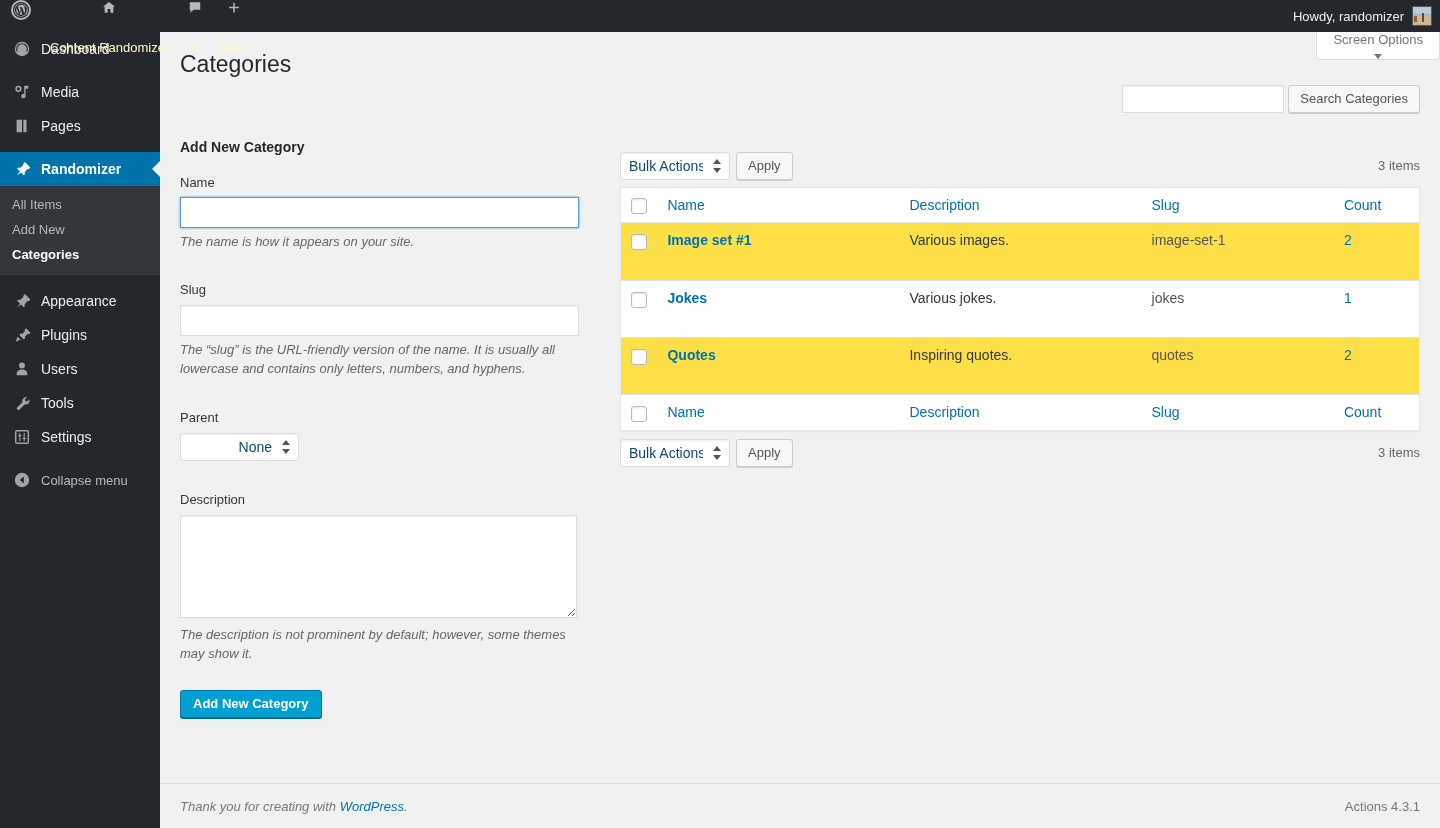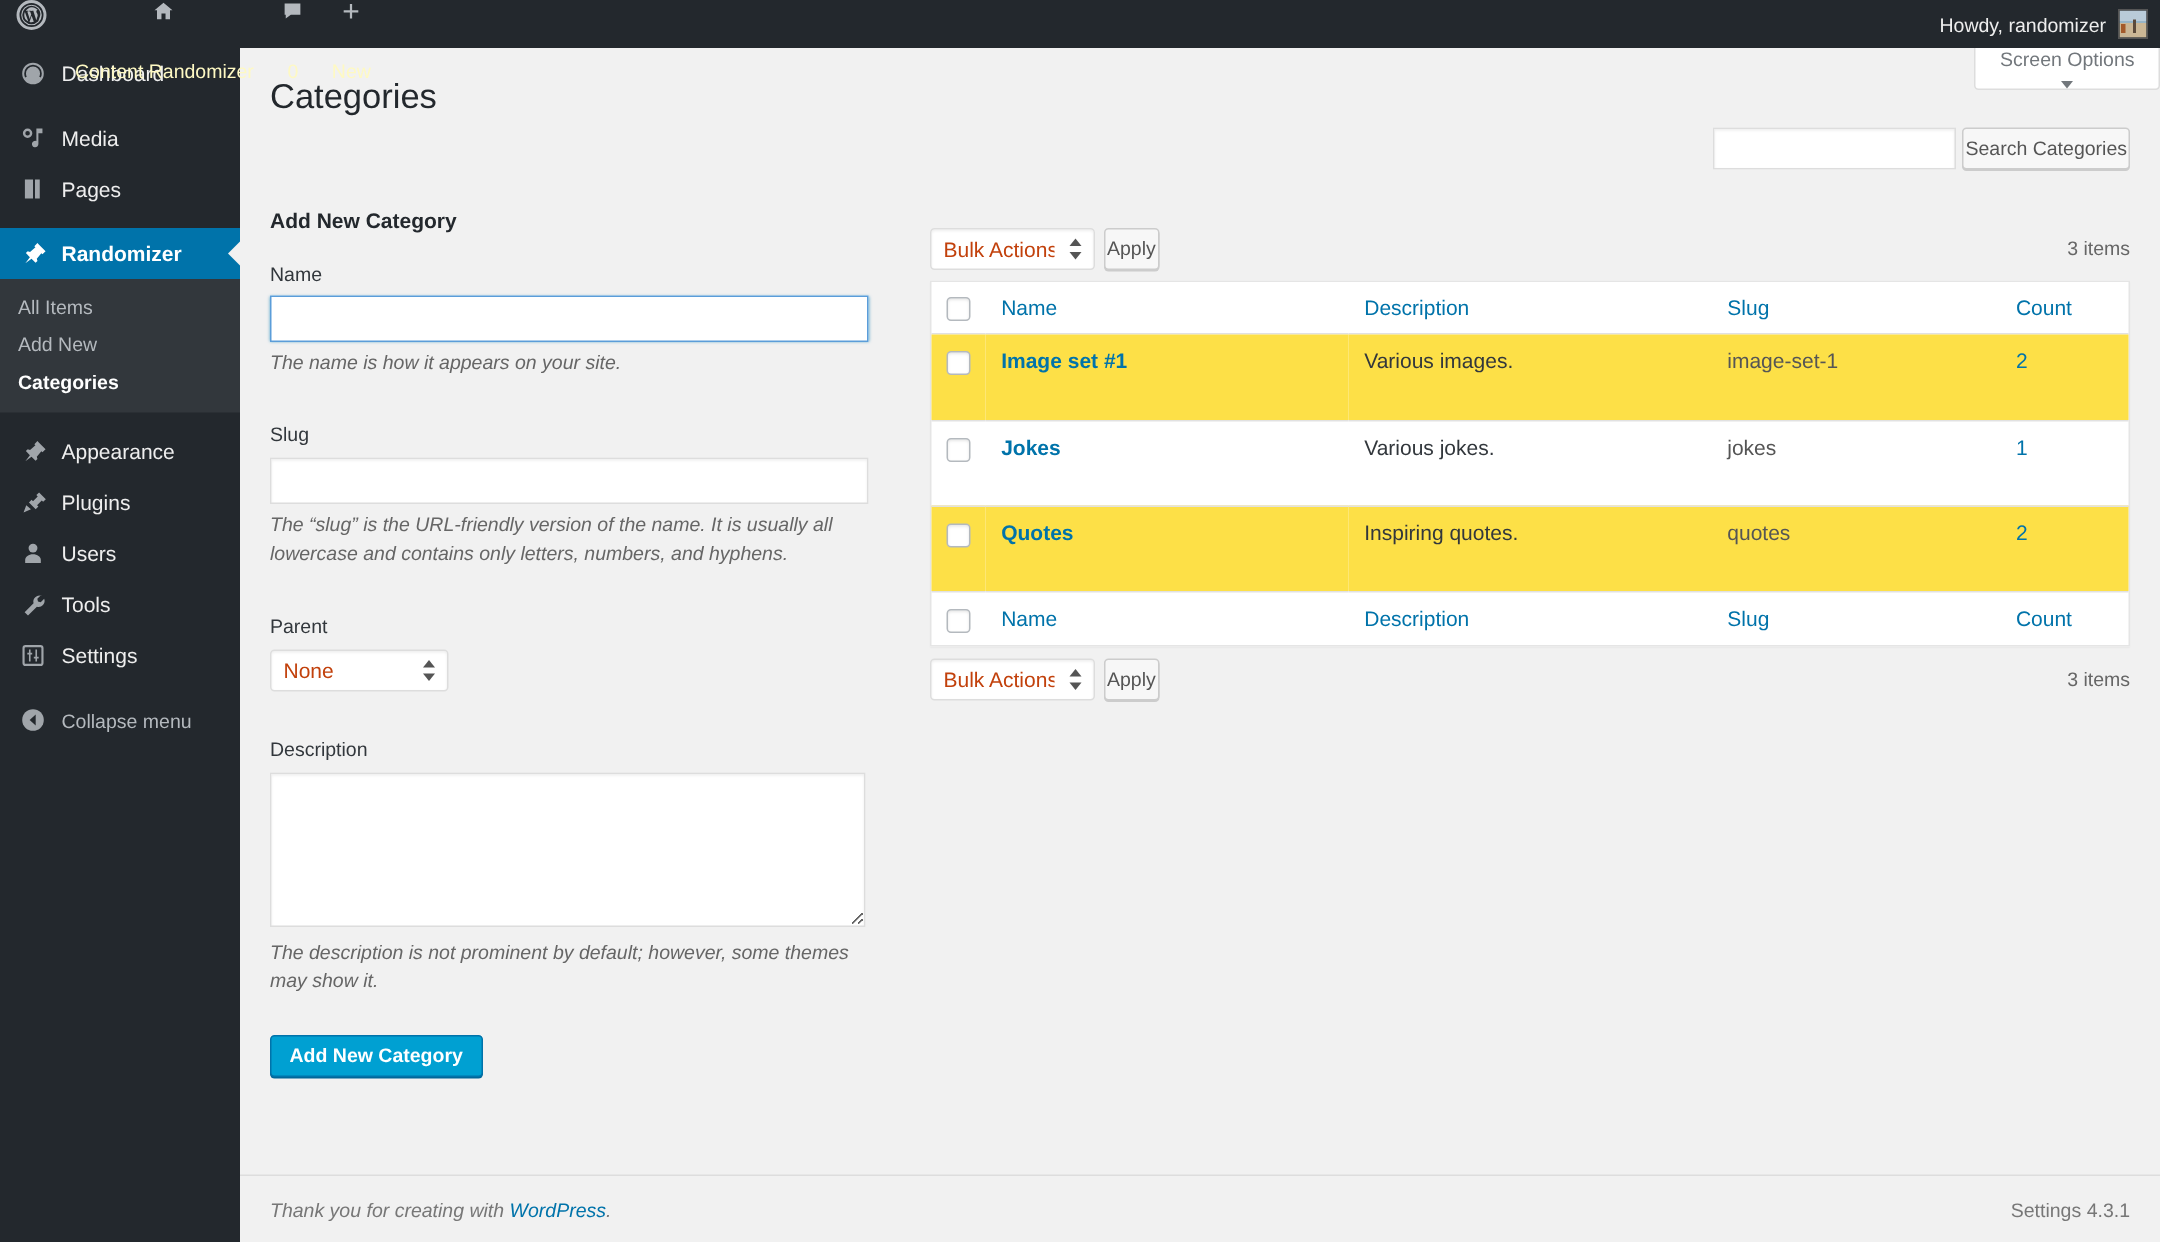--- a/index.html
+++ b/index.html
@@ -138,21 +138,21 @@
     display: flex; align-items: stretch; gap: 4px;
   }
   #search-input {
     width: 162px; height: 28px;
     border: 1px solid #ddd; background: #fff;
     padding: 0 8px; font-size: 14px; color: #32373c;
     box-shadow: inset 0 1px 2px rgba(0,0,0,.07);
     border-radius: 0;
   }
   .btn-secondary {
-    height: 28px; padding: 0 1px;
+    height: 28px; padding: 0 11px;
     background: #f7f7f7; border: 1px solid #ccc;
     border-radius: 3px; color: #555; font-size: 13px;
     cursor: pointer; box-shadow: 0 1px 0 #ccc;
     font-family: "Liberation Sans", sans-serif;
     line-height: 26px; white-space: nowrap;
   }
 
   
   #form-col {
     position: absolute; left: 20px; top: 106px;
@@ -180,26 +180,26 @@
     outline: none;
   }
   .field-desc {
     font-size: 13px; font-style: italic; color: #666;
     margin: 4px 0 0 0; line-height: 1.5; max-width: 412px;
   }
   .sel-wrap { position: relative; display: inline-block; }
   .sel {
     height: 28px; width: 119px;
     border: 1px solid #ddd; background: #fff;
-    border-radius: 3px; font-size: 14px; color: #c2410c;
+    border-radius: 3px; font-size: 14px; color: #0c4a6e;
     padding: 0 26px 0 8px;
     appearance: none; -webkit-appearance: none; -moz-appearance: none;
     box-shadow: inset 0 1px 2px rgba(0,0,0,.07);
     font-family: "Liberation Sans", sans-serif;
-    cursor: pointer; line-height: 26px;
+    cursor: pointer; line-height: 26px; text-align: right;
   }
   .sel-arrows {
     position: absolute; right: 9px; top: 50%; margin-top: -7px;
     width: 8px; height: 14px; pointer-events: none;
     display: flex; flex-direction: column; justify-content: space-between;
   }
   .sel-arrows i {
     display: block; width: 0; height: 0; border-style: solid;
   }
   .sel-arrows i.up {
@@ -602,14 +602,14 @@
       <button class="btn-secondary apply">Apply</button>
       <span class="displaying-num">3 items</span>
     </div>
   </div>
 </div>
 
 <div id="footer">
   <div id="footer-left">
     <span>Thank you for creating with </span><a>WordPress</a><span>.</span>
   </div>
-  <div id="footer-right">Settings 4.3.1</div>
+  <div id="footer-right">Actions 4.3.1</div>
 </div>
 
 </body></html>

